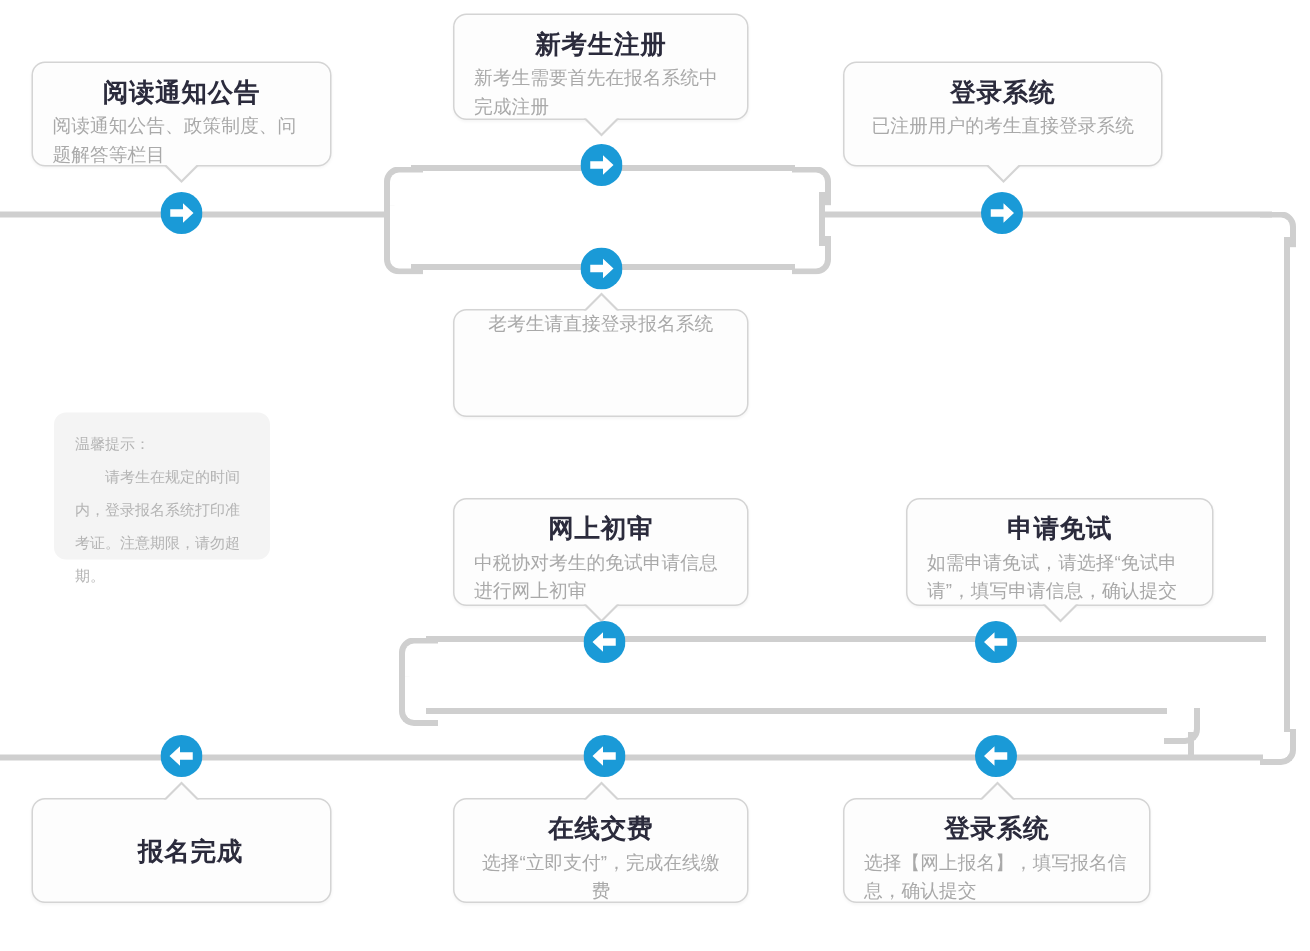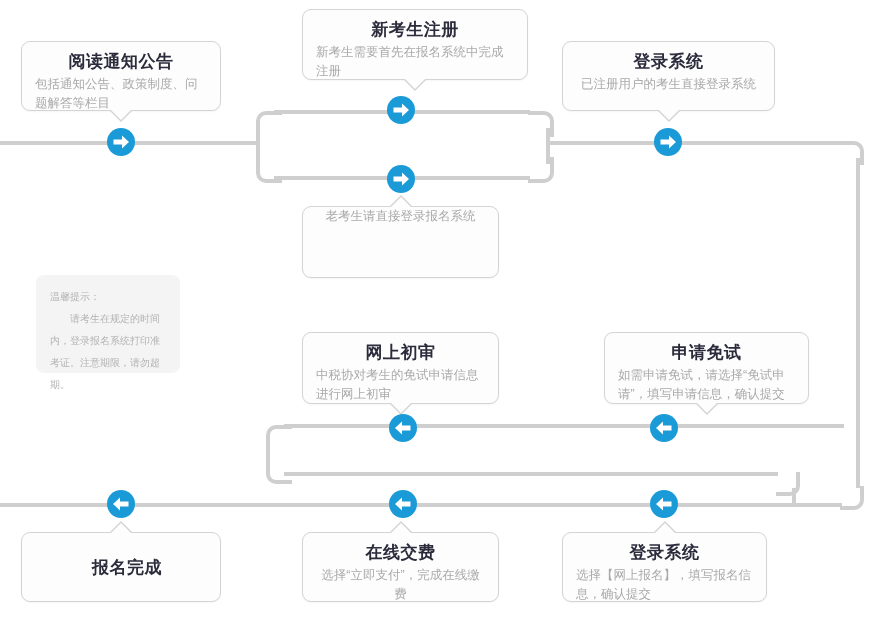--- a/index.html
+++ b/index.html
@@ -165,24 +165,24 @@
   <div class="corner tl" style="left:266px; top:425px; width:22px; height:22px;"></div>
   <div class="line h" style="left:284px; top:424px; width:560px;"></div>
   <div class="line v" style="left:266px; top:442px; height:22px;"></div>
   <div class="corner bl" style="left:266px; top:458px; width:22px; height:22px;"></div>
   <div class="line h" style="left:284px; top:472px; width:494px;"></div>
   <div class="corner br" style="left:776px; top:472px; width:20px; height:20px;"></div>
   <div class="line v" style="left:792px; top:488px; height:18px;"></div>
 
   <div class="node ptr-down" style="left:21px; top:41px; width:200px; height:70px;">
     <div class="title">阅读通知公告</div>
-    <div class="desc">包括通知公告、政策制度、问题解答等栏目</div>
-  </div>
-
-  <div class="node ptr-down" style="left:302px; top:9px; width:226px; height:71px;">
+    <div class="desc">阅读通知公告、政策制度、问题解答等栏目</div>
+  </div>
+
+  <div class="node ptr-down" style="left:302px; top:9px; width:197px; height:71px;">
     <div class="title">新考生注册</div>
     <div class="desc">新考生需要首先在报名系统中完成注册</div>
   </div>
 
   <div class="node ptr-down" style="left:562px; top:41px; width:213px; height:70px;">
     <div class="title">登录系统</div>
     <div class="desc center">已注册用户的考生直接登录系统</div>
   </div>
 
   <div class="node ptr-up" style="left:302px; top:206px; width:197px; height:72px;">

